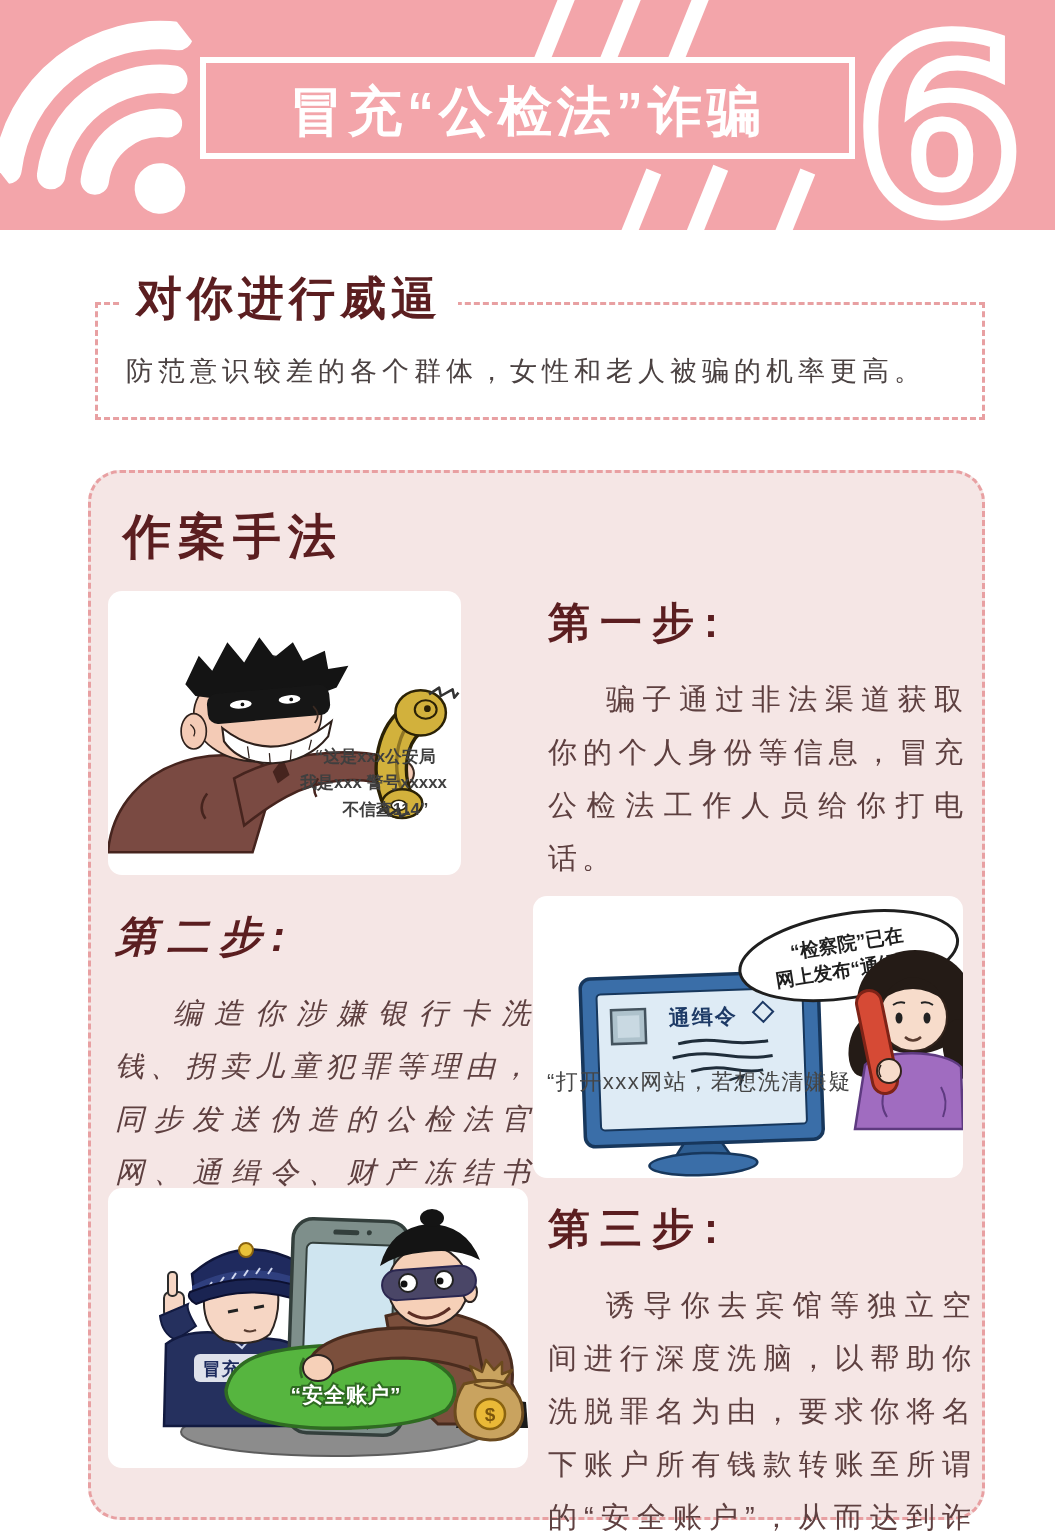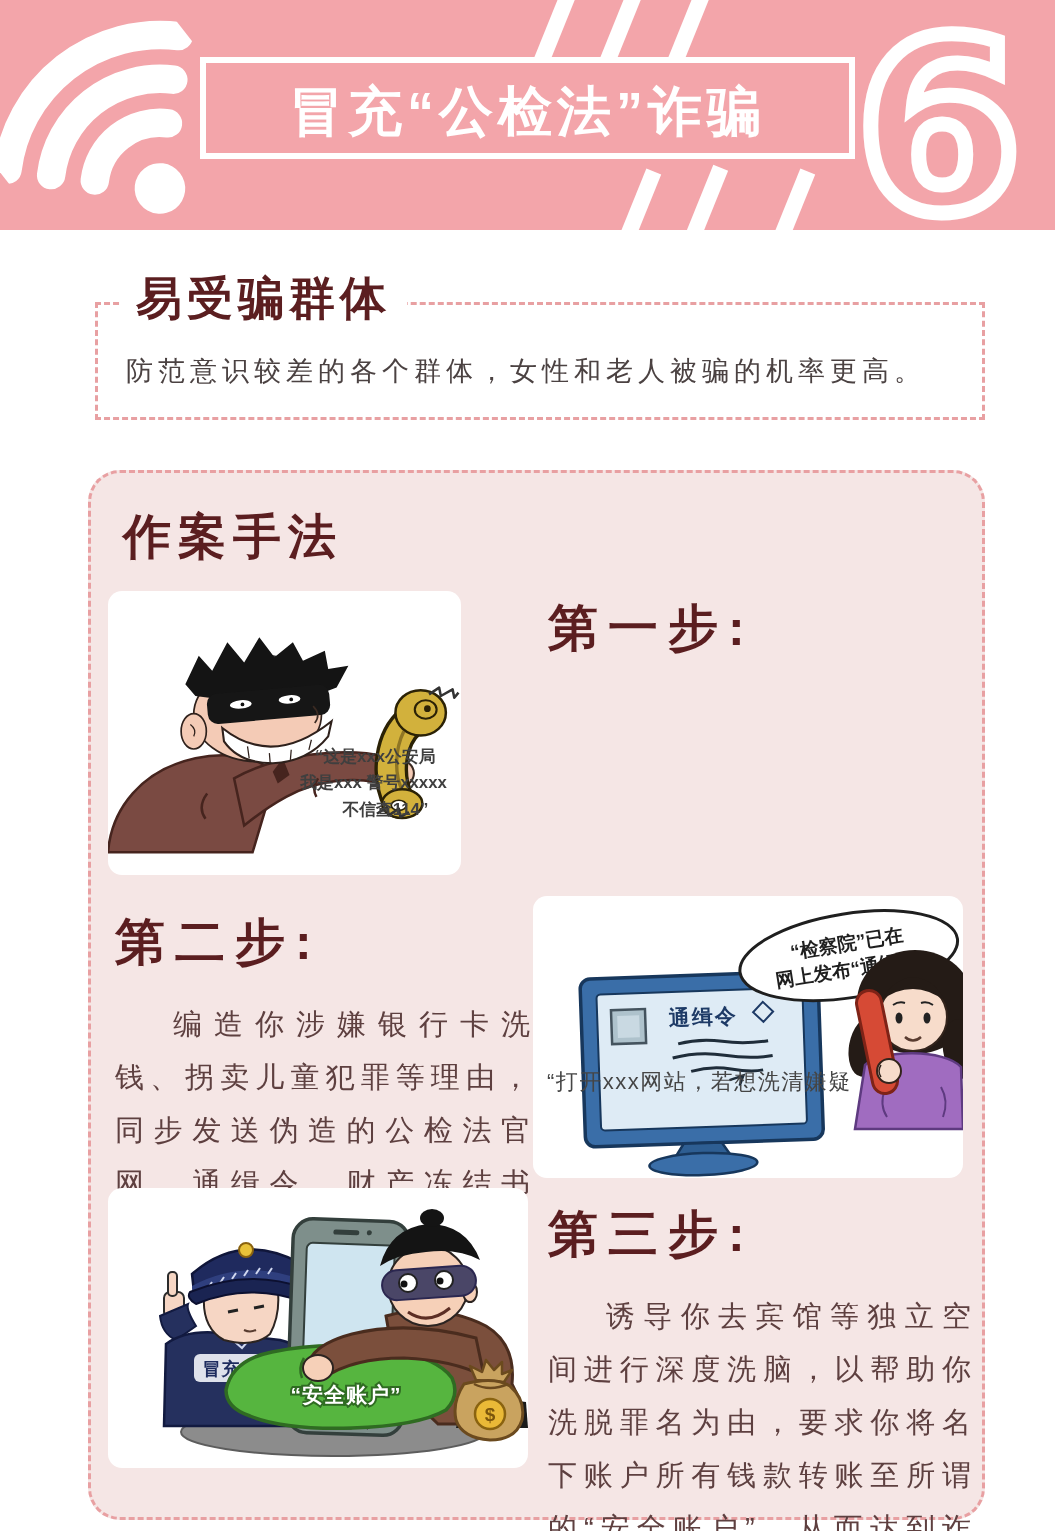--- a/index.html
+++ b/index.html
@@ -36,23 +36,23 @@
        background:#F5E6E5;border:3px dashed #E8A0A2;border-radius:32px;padding-left:13px;}
   .panel-head{position:absolute;left:32px;top:32px;font-size:48px;font-weight:900;color:#5B1E20;
        letter-spacing:7px;}
   .card{position:absolute;background:#ffffff;border-radius:14px;overflow:hidden;}
   .card svg{display:block;width:100%;height:100%;}
   .card1{left:17px;top:118px;width:353px;height:284px;}
   .card2{left:442px;top:423px;width:430px;height:282px;}
   .card3{left:17px;top:715px;width:420px;height:280px;}
   .step{position:absolute;}
   .step1{left:457px;top:122px;width:420px;}
-  .step2{left:24px;top:436px;width:420px;}
+  .step2{left:24px;top:436px;width:420px;font-style:italic;}
   .step3{left:457px;top:728px;width:428px;}
-  .step-label{font-size:50px;font-weight:900;color:#5B1E20;letter-spacing:10px;}
+  .step-label{font-size:42px;font-weight:900;color:#5B1E20;letter-spacing:10px;}
   .step-body{margin:22px 0 0 0;font-size:29px;color:#5E4040;line-height:53px;letter-spacing:5px;
        text-align:justify;text-indent:2em;}
   text{font-family:"Liberation Sans",sans-serif;}
 </style>
 </head>
 <body>
 
 <div id="page">
 
   <div class="band">
@@ -72,21 +72,21 @@
     <div class="stripe sb2"></div>
     <div class="stripe sb3"></div>
 
     <div class="six">6</div>
 
     <div class="titlebox">
       <span>冒充“公检法”诈骗</span>
     </div>
   </div>
 
-  <div class="victims-head">易受骗群体</div>
+  <div class="victims-head">对你进行威逼</div>
   <div class="victims-box">
     <div class="victims-body">防范意识较差的各个群体，女性和老人被骗的机率更高。</div>
   </div>
 
   <div class="panel">
     <div class="panel-head">作案手法</div>
 
     <div class="card card1">
       <svg viewBox="0 0 420 284">
         <path d="M178,62 q14,-18 26,-8" stroke="#333" stroke-width="2.5" fill="none"></path>
@@ -123,20 +123,21 @@
         <polyline points="320,238 332,230 334,240 346,232 348,242 358,236" stroke="#333" stroke-width="3" fill="none" stroke-linejoin="round"></polyline>
 
         <text x="318" y="176" text-anchor="middle" font-size="20" font-weight="600" fill="#3f3f3f">“这是xxx公安局</text>
         <text x="316" y="208" text-anchor="middle" font-size="20" font-weight="600" fill="#3f3f3f">我是xxx 警号xxxxx</text>
         <text x="330" y="240" text-anchor="middle" font-size="20" font-weight="600" fill="#3f3f3f">不信查114”</text>
       </svg>
     </div>
 
     <div class="step step1">
       <div class="step-label">第一步:</div>
+      <p class="step-body">骗子通过非法渠道获取你的个人身份等信息，冒充公检法工作人员给你打电话。</p>
     </div>
 
     <div class="step step2">
       <div class="step-label">第二步:</div>
       <p class="step-body">编造你涉嫌银行卡洗钱、拐卖儿童犯罪等理由，同步发送伪造的公检法官网、通缉令、财产冻结书等，对你进行威逼、恐吓，以使你相信和就范。</p>
     </div>
 
     <div class="card card2">
       <svg viewBox="0 0 430 280">
 

